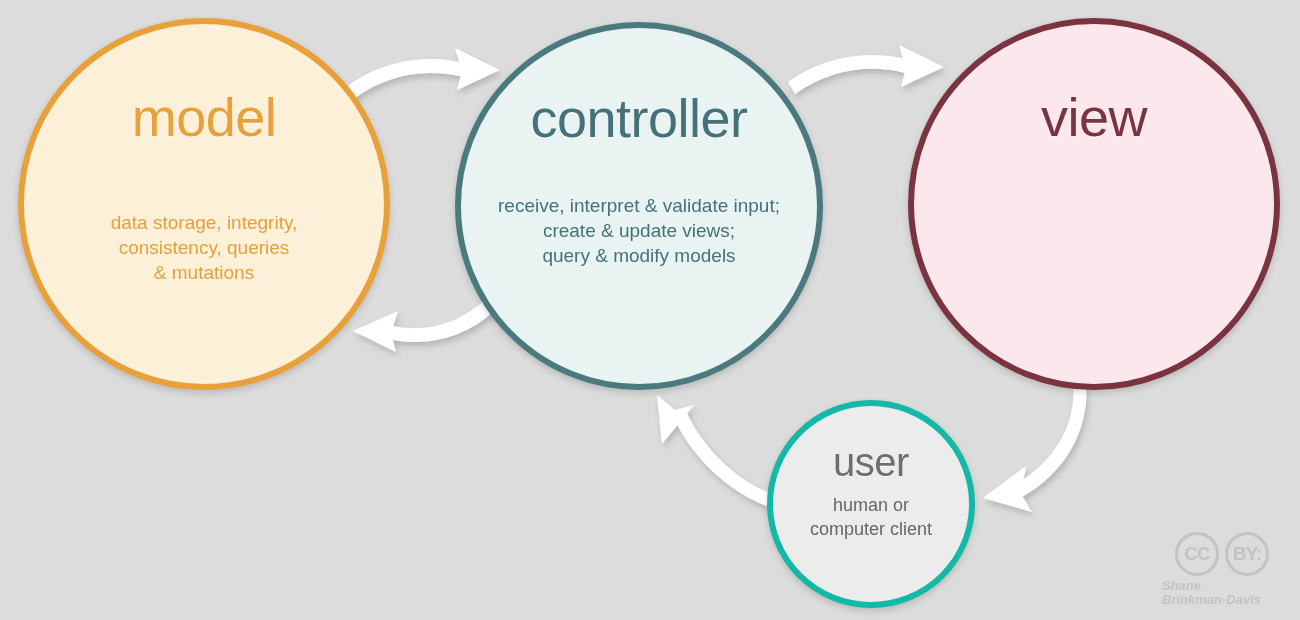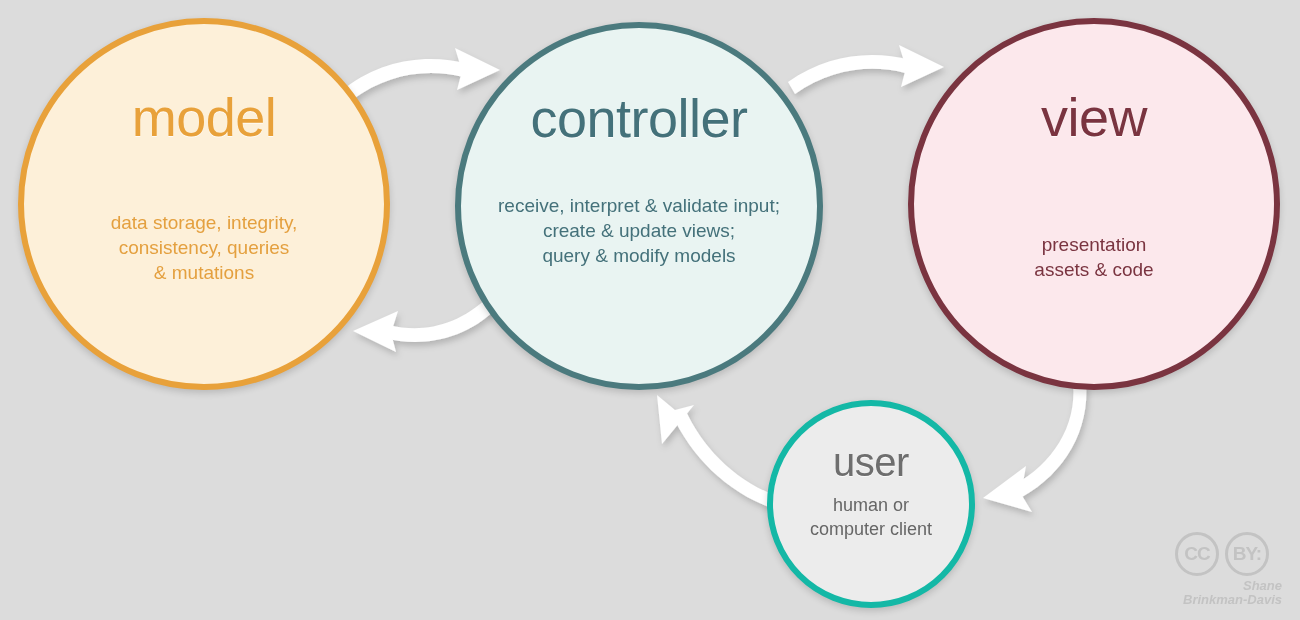--- a/index.html
+++ b/index.html
@@ -137,21 +137,21 @@
     margin-top: 12px;
   }
 
   
   #cc-watermark {
     position: absolute;
     right: 18px;
     bottom: 12px;
     z-index: 4;
     width: 120px;
-    text-align: right;
+    text-align: left;
     opacity: 0.30;
   }
   #cc-watermark .badges {
     display: flex;
     justify-content: center;
     gap: 6px;
   }
   #cc-watermark .badge {
     width: 44px;
     height: 44px;
@@ -227,22 +227,20 @@
 
   <div class="node" id="node-controller">
     <div class="title">controller</div>
     <div class="body">receive, interpret &amp; validate input;
 create &amp; update views;
 query &amp; modify models</div>
   </div>
 
   <div class="node" id="node-view">
     <div class="title">view</div>
-    <div class="body">presentation
-assets &amp; code</div>
   </div>
 
   <div class="node" id="node-user">
     <div class="title">user</div>
     <div class="body">human or
 computer client</div>
   </div>
 
   <div id="cc-watermark">
     <div class="badges">

